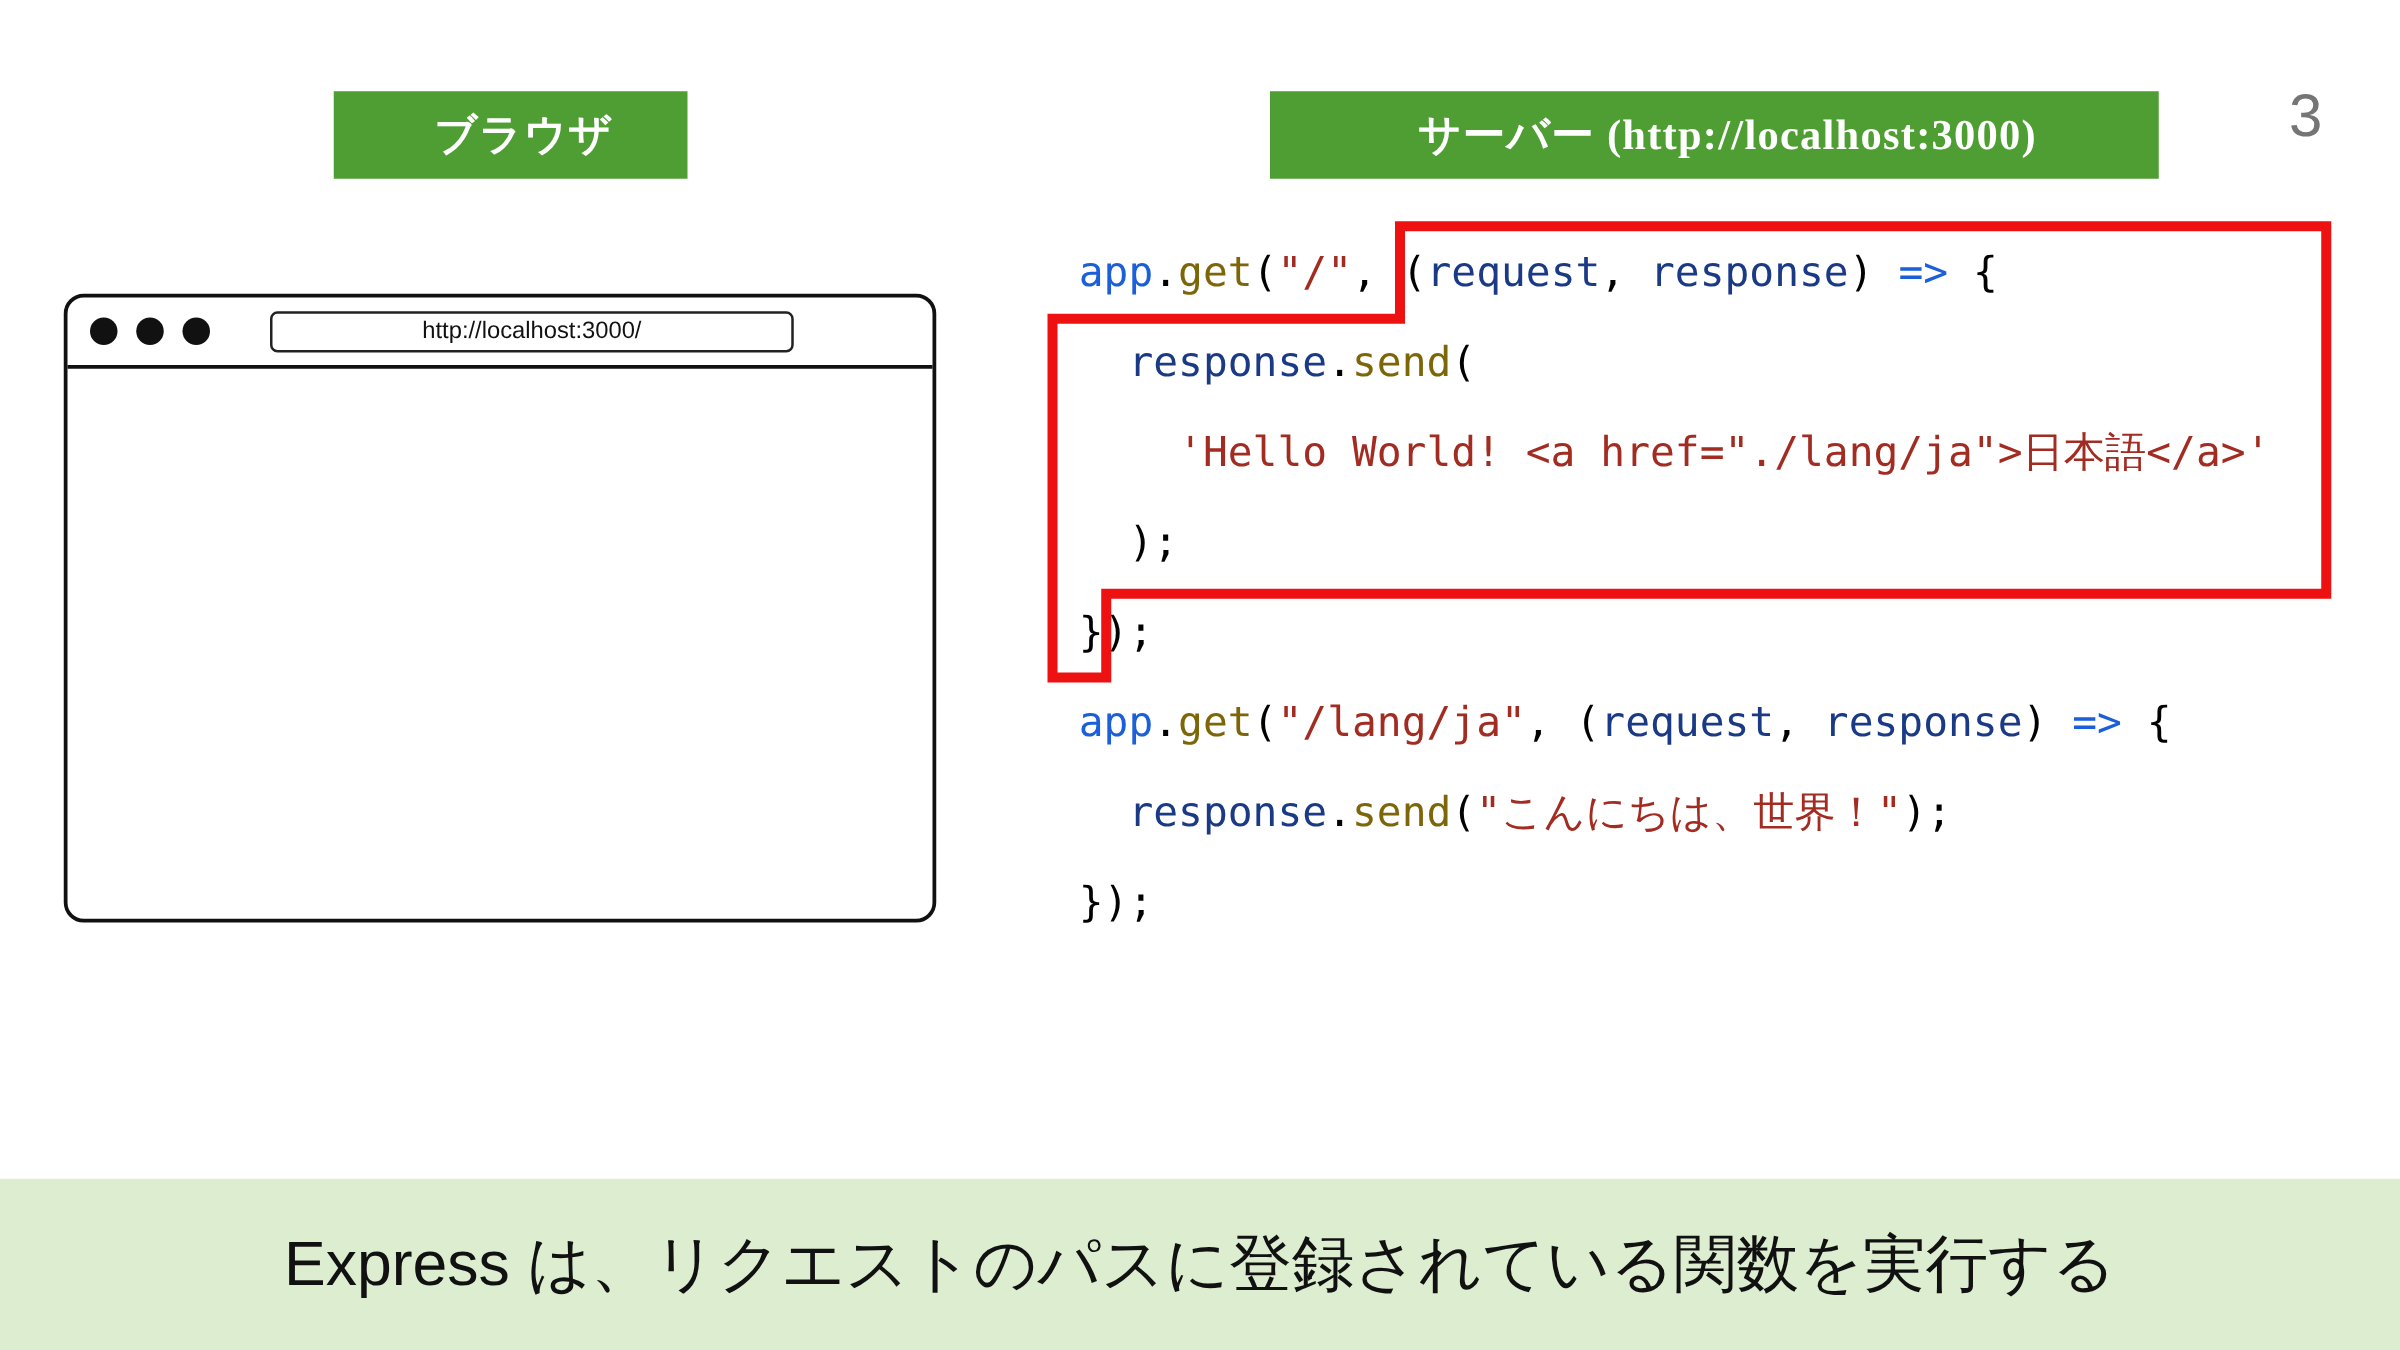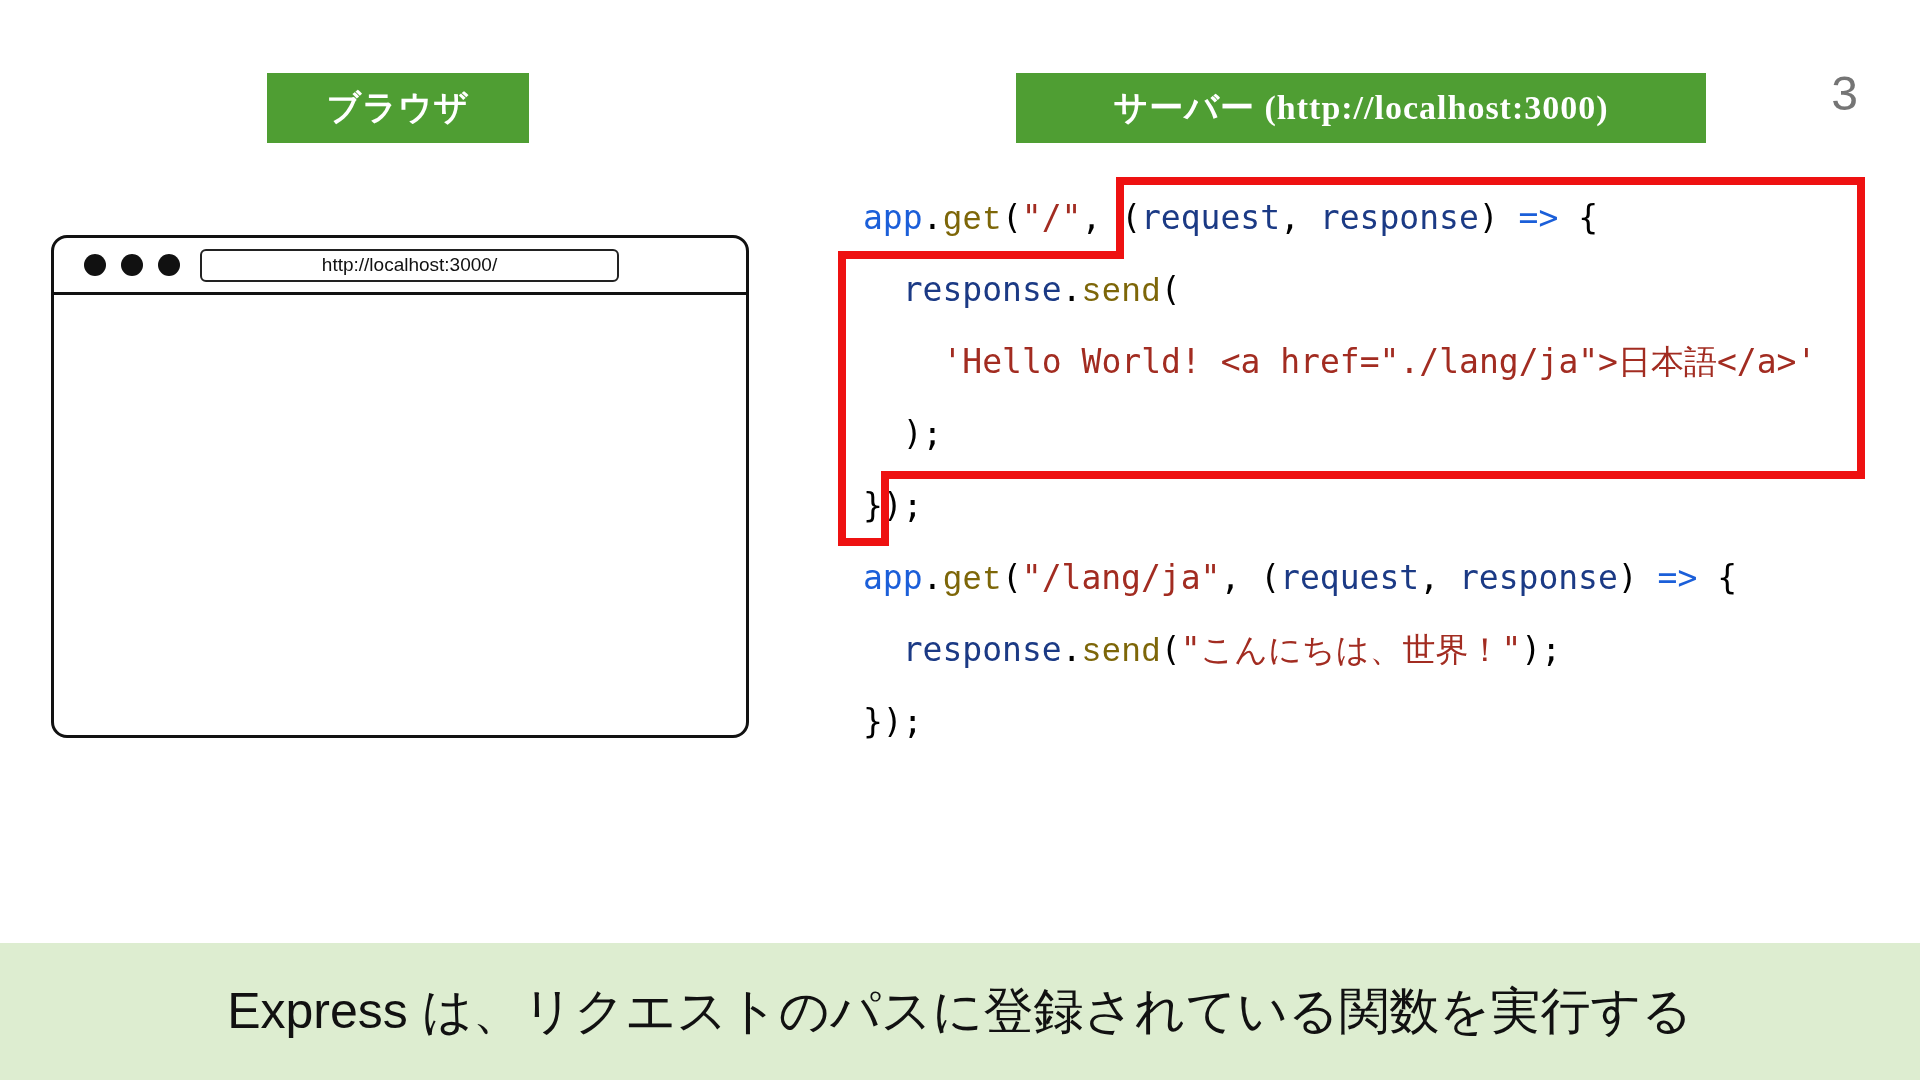--- a/index.html
+++ b/index.html
@@ -16,20 +16,21 @@
   .badge {
     position: absolute;
     background: var(--accent-green, #4f9e33);
     color: #ffffff;
     font-weight: 700;
     font-size: 34px;
     display: flex;
     align-items: center;
     justify-content: center;
     letter-spacing: 1px;
+    padding-left: 21px;
   }
   .badge-browser { left: 267px; top: 73px; width: 262px; height: 70px; }
   .badge-server  { left: 1016px; top: 73px; width: 690px; height: 70px; font-family: Liberation Serif, serif; }
 
   .page-number {
     position: absolute;
     right: 62px;
     top: 66px;
     font-size: 48px;
     color: var(--page-number-gray, #757575);
@@ -44,21 +45,22 @@
     border-radius: 16px;
     background: #ffffff;
     box-sizing: border-box;
   }
   .browser-topbar {
     height: 57px;
     border-bottom: 3px solid #111111;
     display: flex;
     align-items: center;
     box-sizing: border-box;
-    padding-left: 30px;
+    padding-left: 18px;
+    gap: 28px;
   }
   .window-buttons { display: flex; gap: 15px; align-items: center; }
   .dot {
     width: 22px; height: 22px;
     background: #111111;
     border-radius: 50%;
     display: inline-block;
   }
   .url-bar {
     margin-left: 20px;
@@ -81,21 +83,21 @@
     font-family: "DejaVu Sans Mono", monospace;
     font-size: 33px;
     line-height: 72px;
     white-space: pre;
     color: #000000;
   }
   .code-line { height: 72px; }
   .tok-punct  { color: #000000; }
   .tok-blue   { color: var(--code-blue, #1b5fd9); }
   .tok-var    { color: var(--code-var, #1b3a85); }
-  .tok-func   { color: var(--code-func, #7d6608); font-family: Liberation Mono, monospace; }
+  .tok-func   { color: var(--code-func, #7d6608); }
   .tok-string { color: var(--code-string, #a22c21); }
 
   
   .highlight {
     position: absolute;
     left: 0; top: 0;
     width: 1920px; height: 1080px;
     pointer-events: none;
   }
   .highlight polygon {

